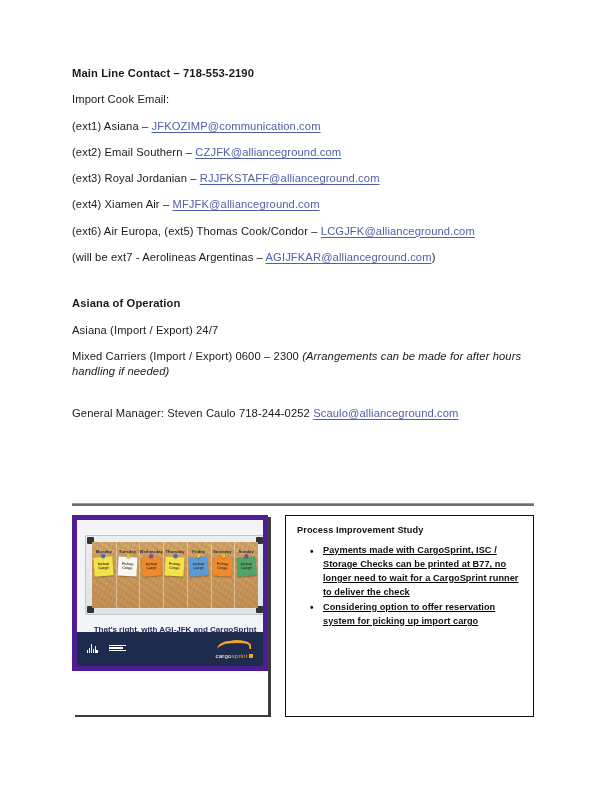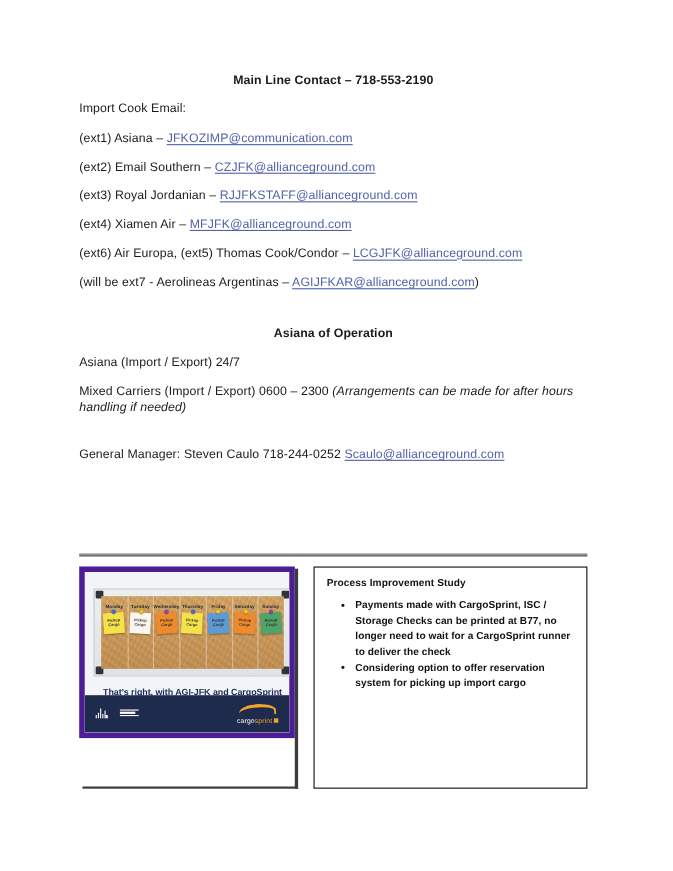--- a/index.html
+++ b/index.html
@@ -32,21 +32,20 @@
   
   .para {
     font-size: 11.2px;
     line-height: 1.32;
     margin: 0 0 11.5px 0;
     color: #1a1a1a;
     letter-spacing: 0.01em;
   }
   .para.bold {
     font-weight: bold;
-    text-align: center;
   }
   .ital { font-style: italic; }
   a.link, .link {
     color: #5161a8;
     text-decoration: underline;
     text-underline-offset: 1.5px;
   }
   .spacer-lg { height: 20px; }
   .spacer-md { height: 16px; }
 
@@ -317,20 +316,21 @@
     font-size: 9.2px;
     font-weight: bold;
     color: #111;
     margin: 0 0 9px 2px;
     letter-spacing: 0.01em;
   }
   ul.study-list {
     margin: 0;
     padding: 0 0 0 28px;
     list-style: none;
+    text-decoration: underline;
   }
   ul.study-list li {
     position: relative;
     font-size: 9.2px;
     font-weight: bold;
     line-height: 1.52;
     color: #111;
     margin-bottom: 1px;
     letter-spacing: 0.005em;
   }

